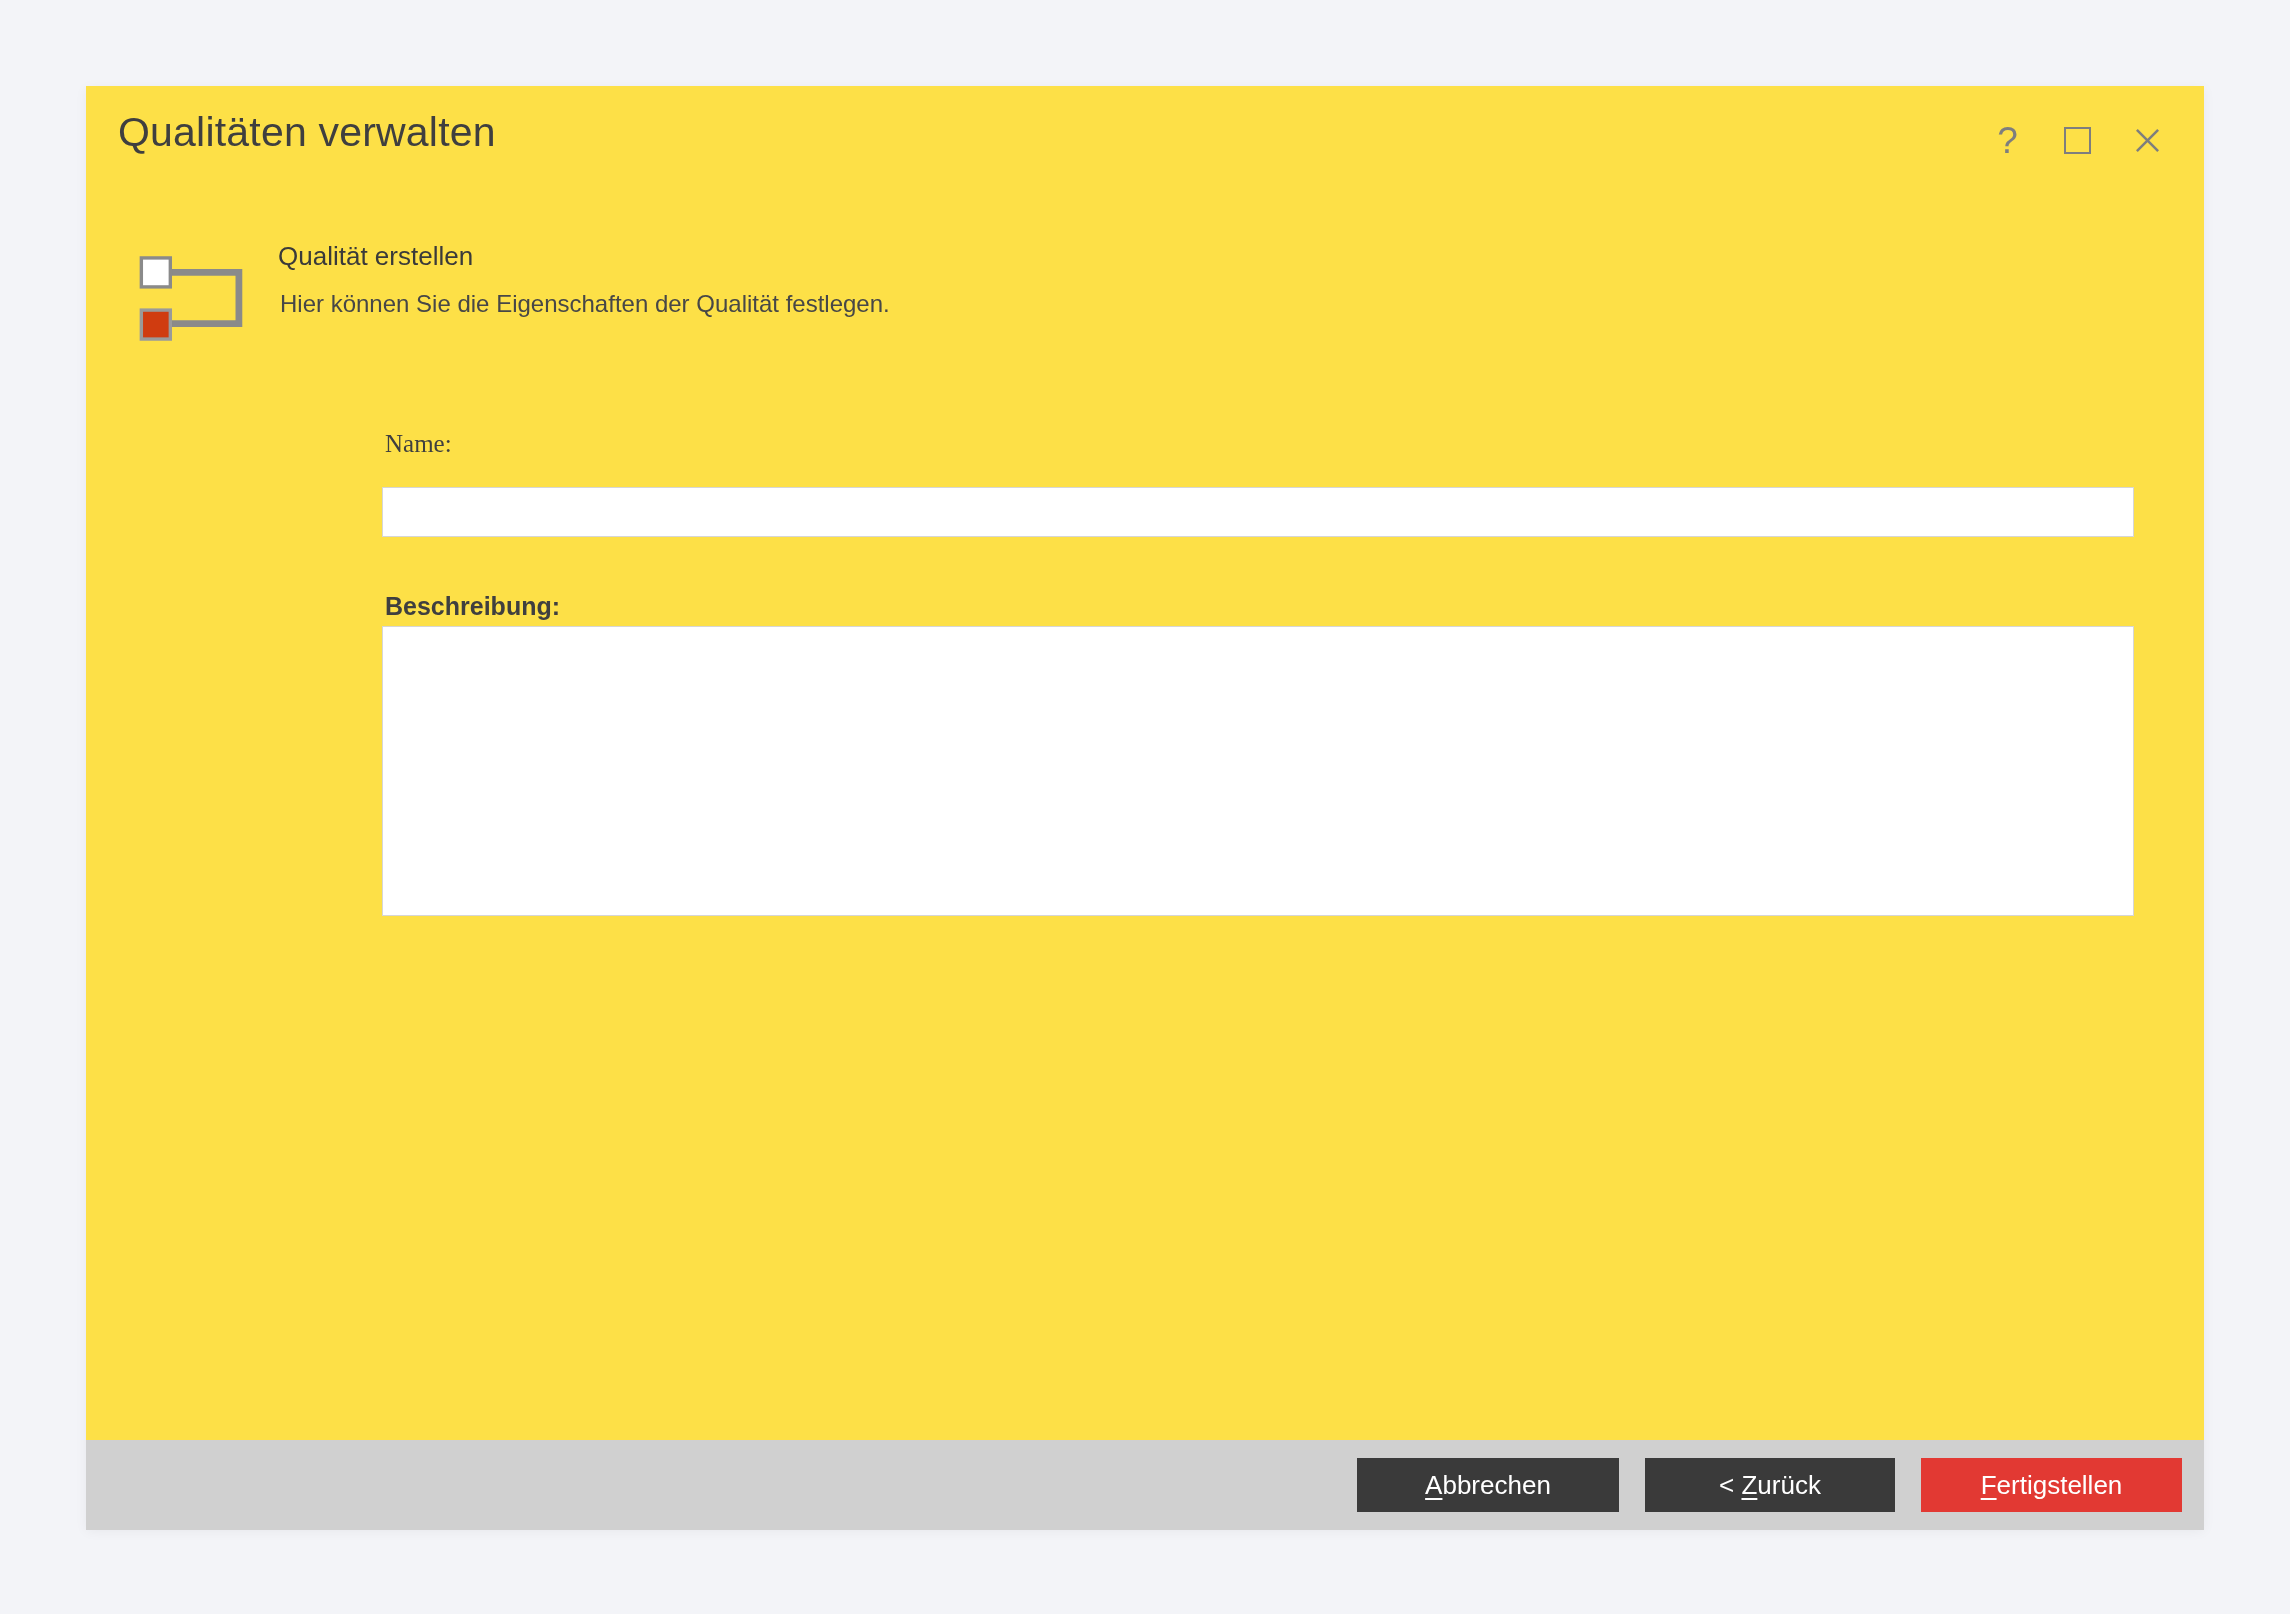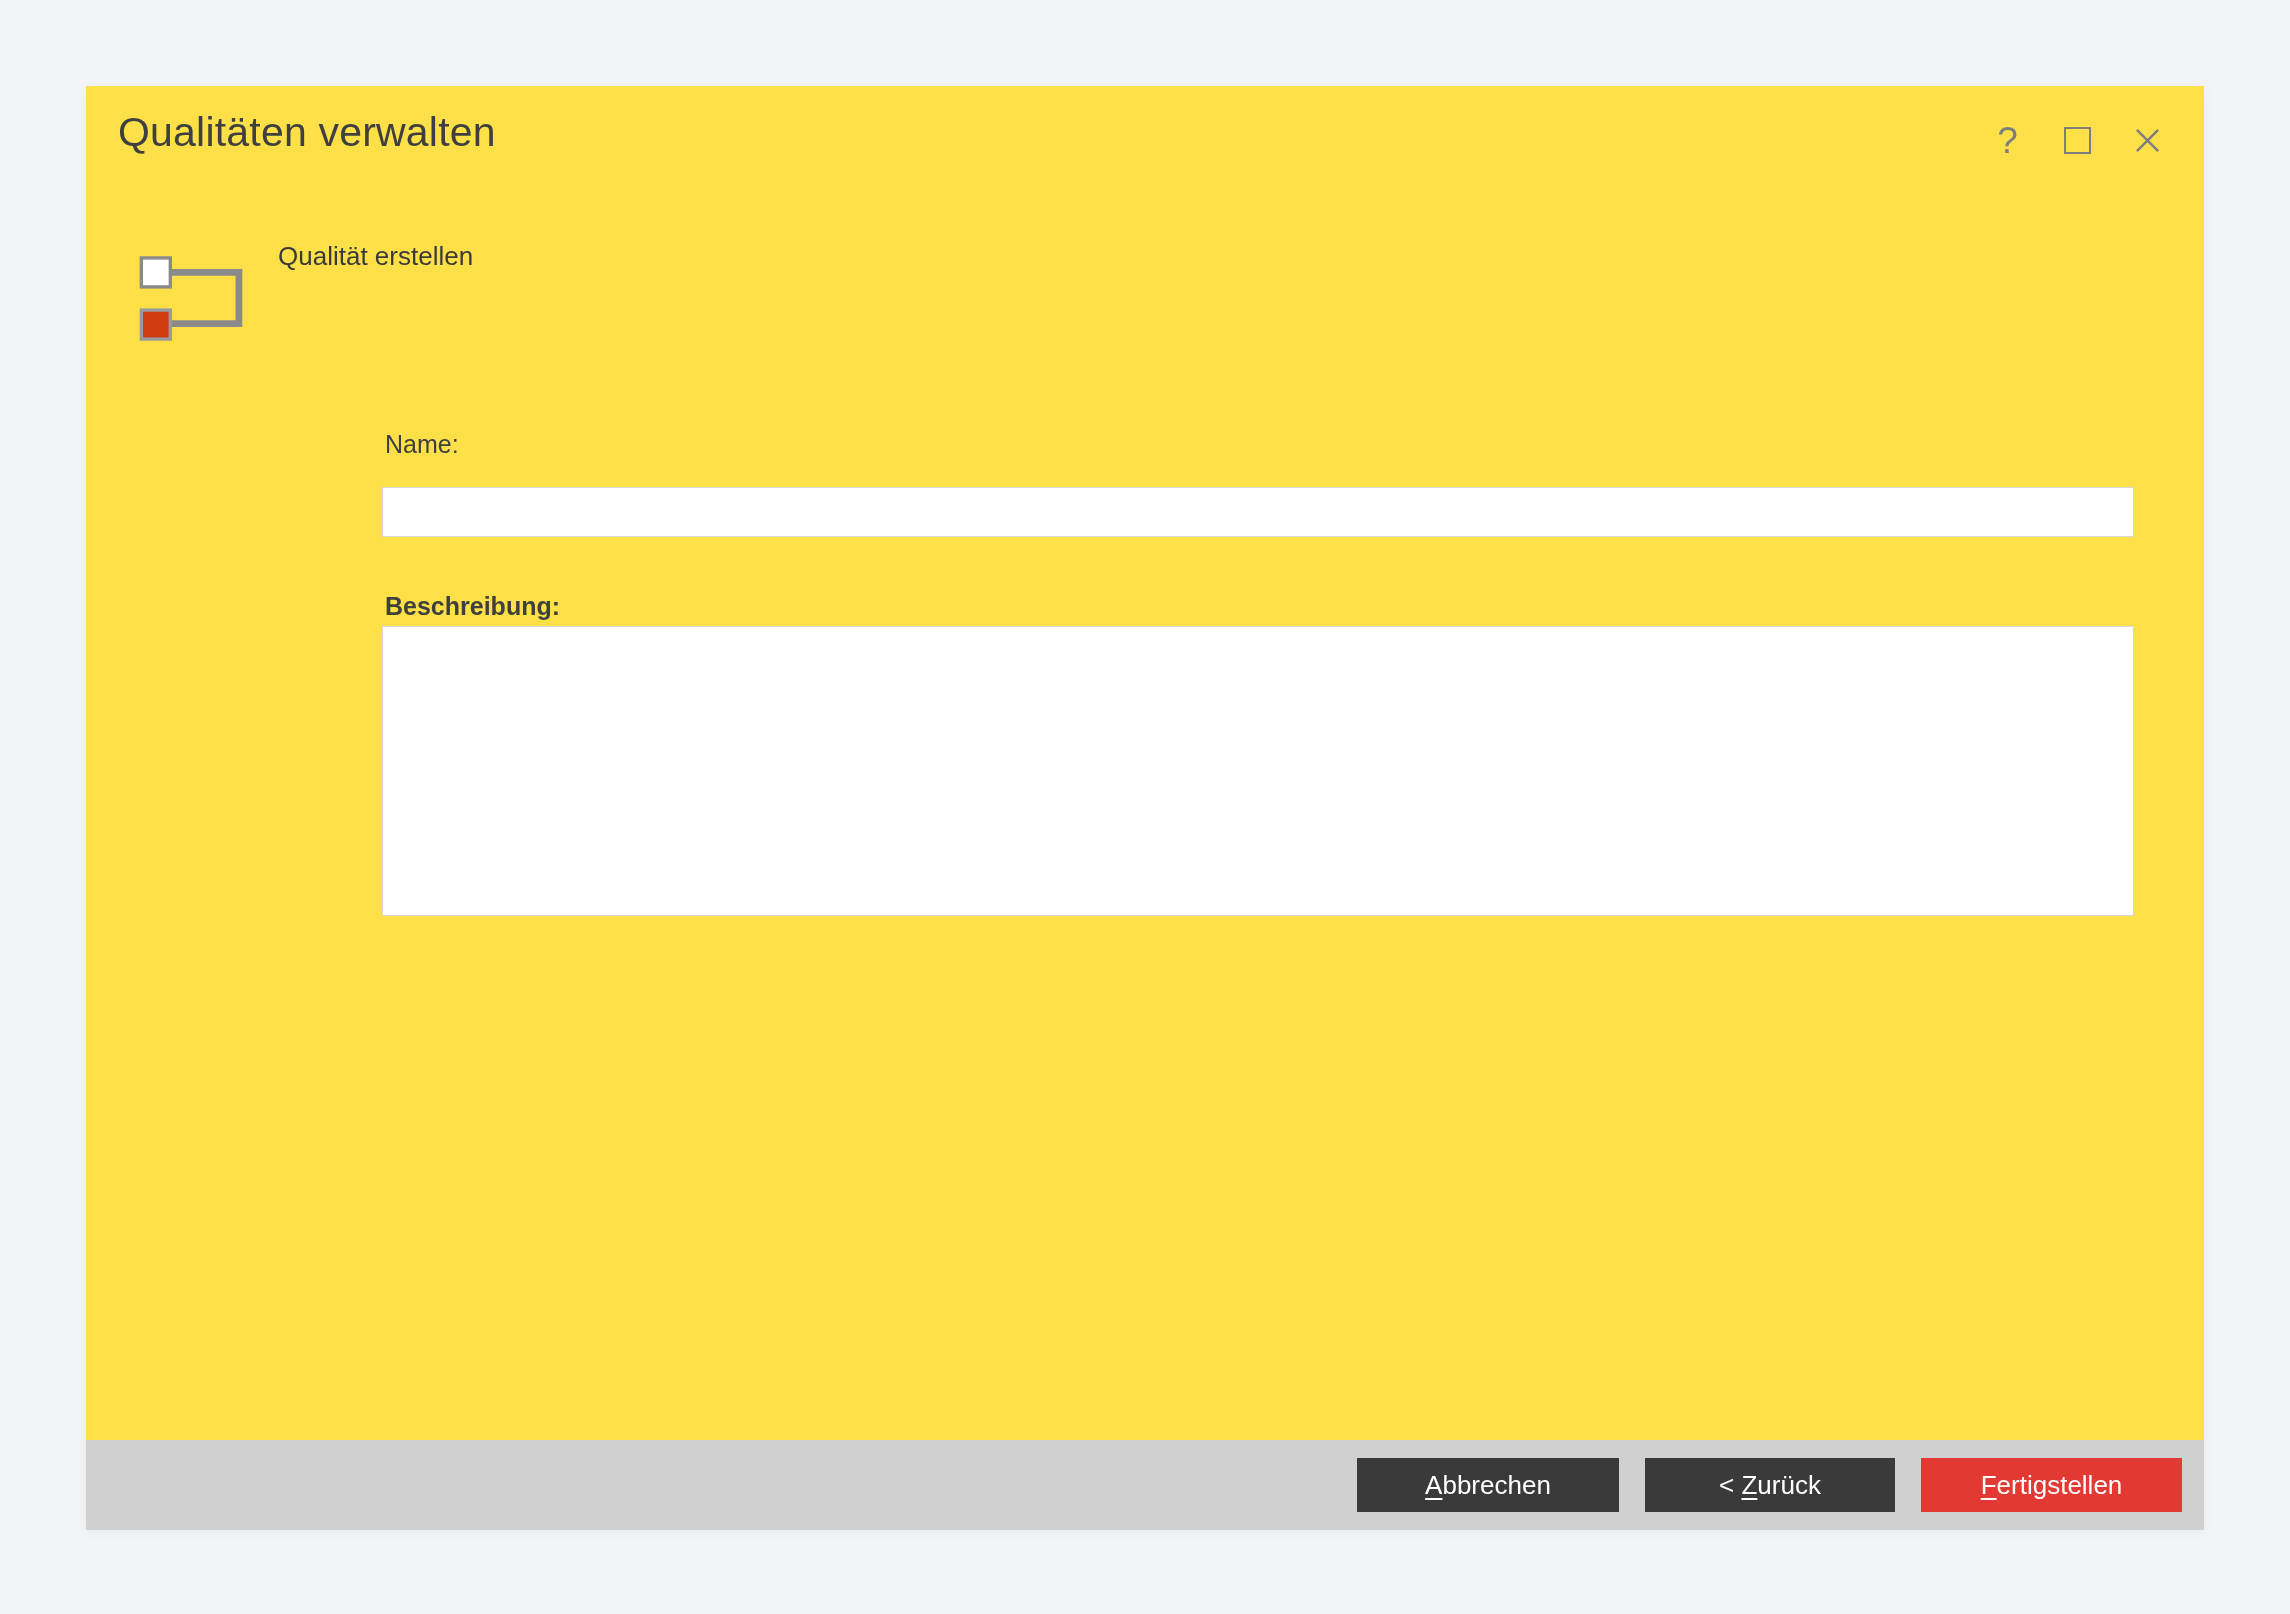--- a/index.html
+++ b/index.html
@@ -61,21 +61,21 @@
     color: #474747;
   }
 
   
   .form-label {
     position: absolute;
     left: 299px;
     font-size: 25px;
     color: #3f3f3f;
   }
-  .lbl-name { top: 344px; }
+  .lbl-name { top: 344px; font-family: Liberation Serif, serif; }
   .lbl-desc { top: 506px; font-weight: bold; }
   .name-input {
     position: absolute;
     left: 296px; top: 401px;
     width: 1752px; height: 50px;
     border: 1.9px solid #d6d6d6;
     background: #ffffff;
     font-size: 25px;
     font-family: "Liberation Sans", sans-serif;
     color: #333;
@@ -145,20 +145,21 @@
       </svg>
     </div>
   </div>
 
   <svg class="wizicon" width="109" height="85" viewBox="0 0 112 88">
     <path d="M 30 17 H 103 V 70 H 30" fill="none" stroke="#8a8a8a" stroke-width="7"></path>
     <rect x="2" y="2" width="30" height="30" fill="#ffffff" stroke="#8a8a8a" stroke-width="3.5"></rect>
     <rect x="2" y="56" width="30" height="30" fill="#d03c10" stroke="#9a9a9a" stroke-width="3.5"></rect>
   </svg>
   <div class="page-title">Qualität erstellen</div>
+  <div class="page-subtitle">Hier können Sie die Eigenschaften der Qualität festlegen.</div>
 
   <label class="form-label lbl-name">Name:</label>
   <input class="name-input" type="text" value="" style="">
 
   <label class="form-label lbl-desc">Beschreibung:</label>
   <textarea class="desc-input" style=""></textarea>
 
   <div class="footer">
     <button class="btn btn-dark btn-cancel"><span></span><span class="ak">A</span><span>bbrechen</span></button>
     <button class="btn btn-dark btn-back"><span>&lt; </span><span class="ak">Z</span><span>urück</span></button>

